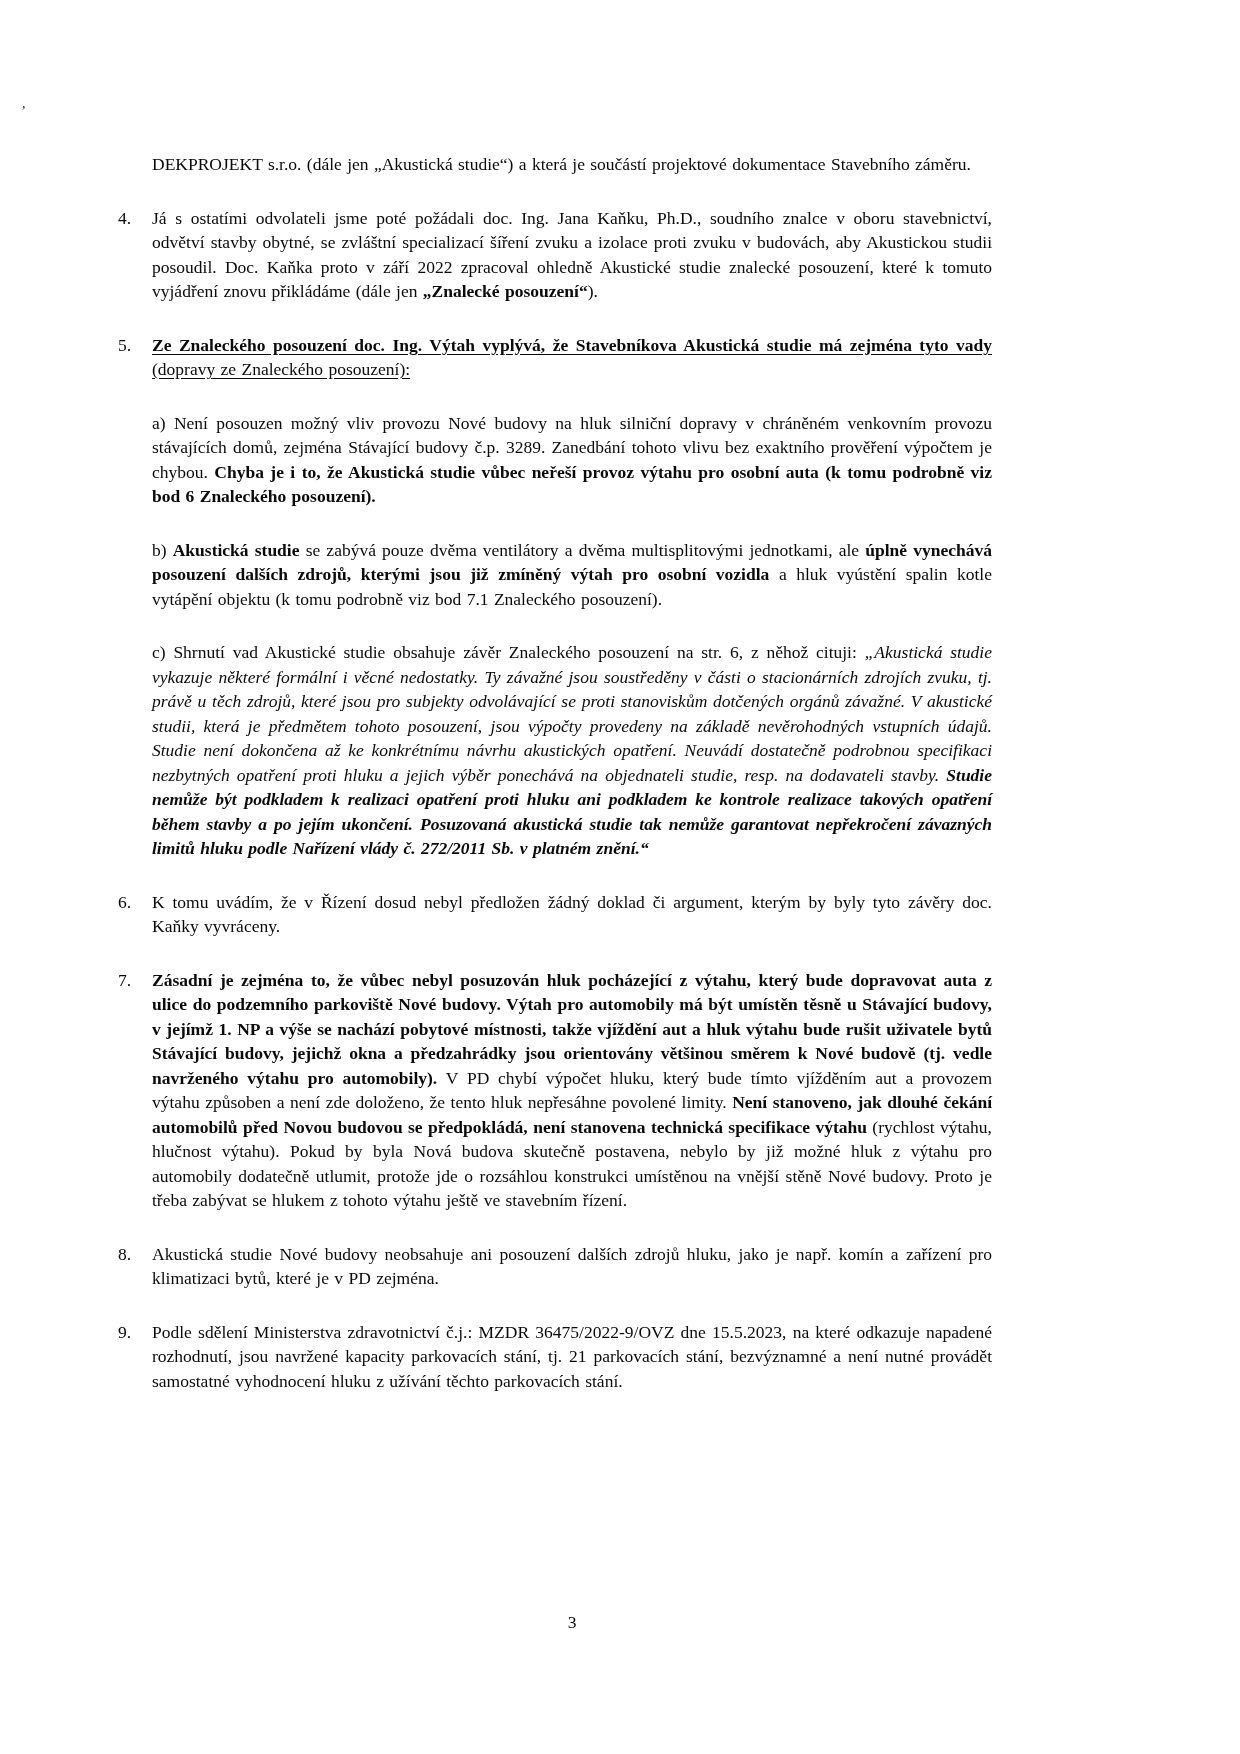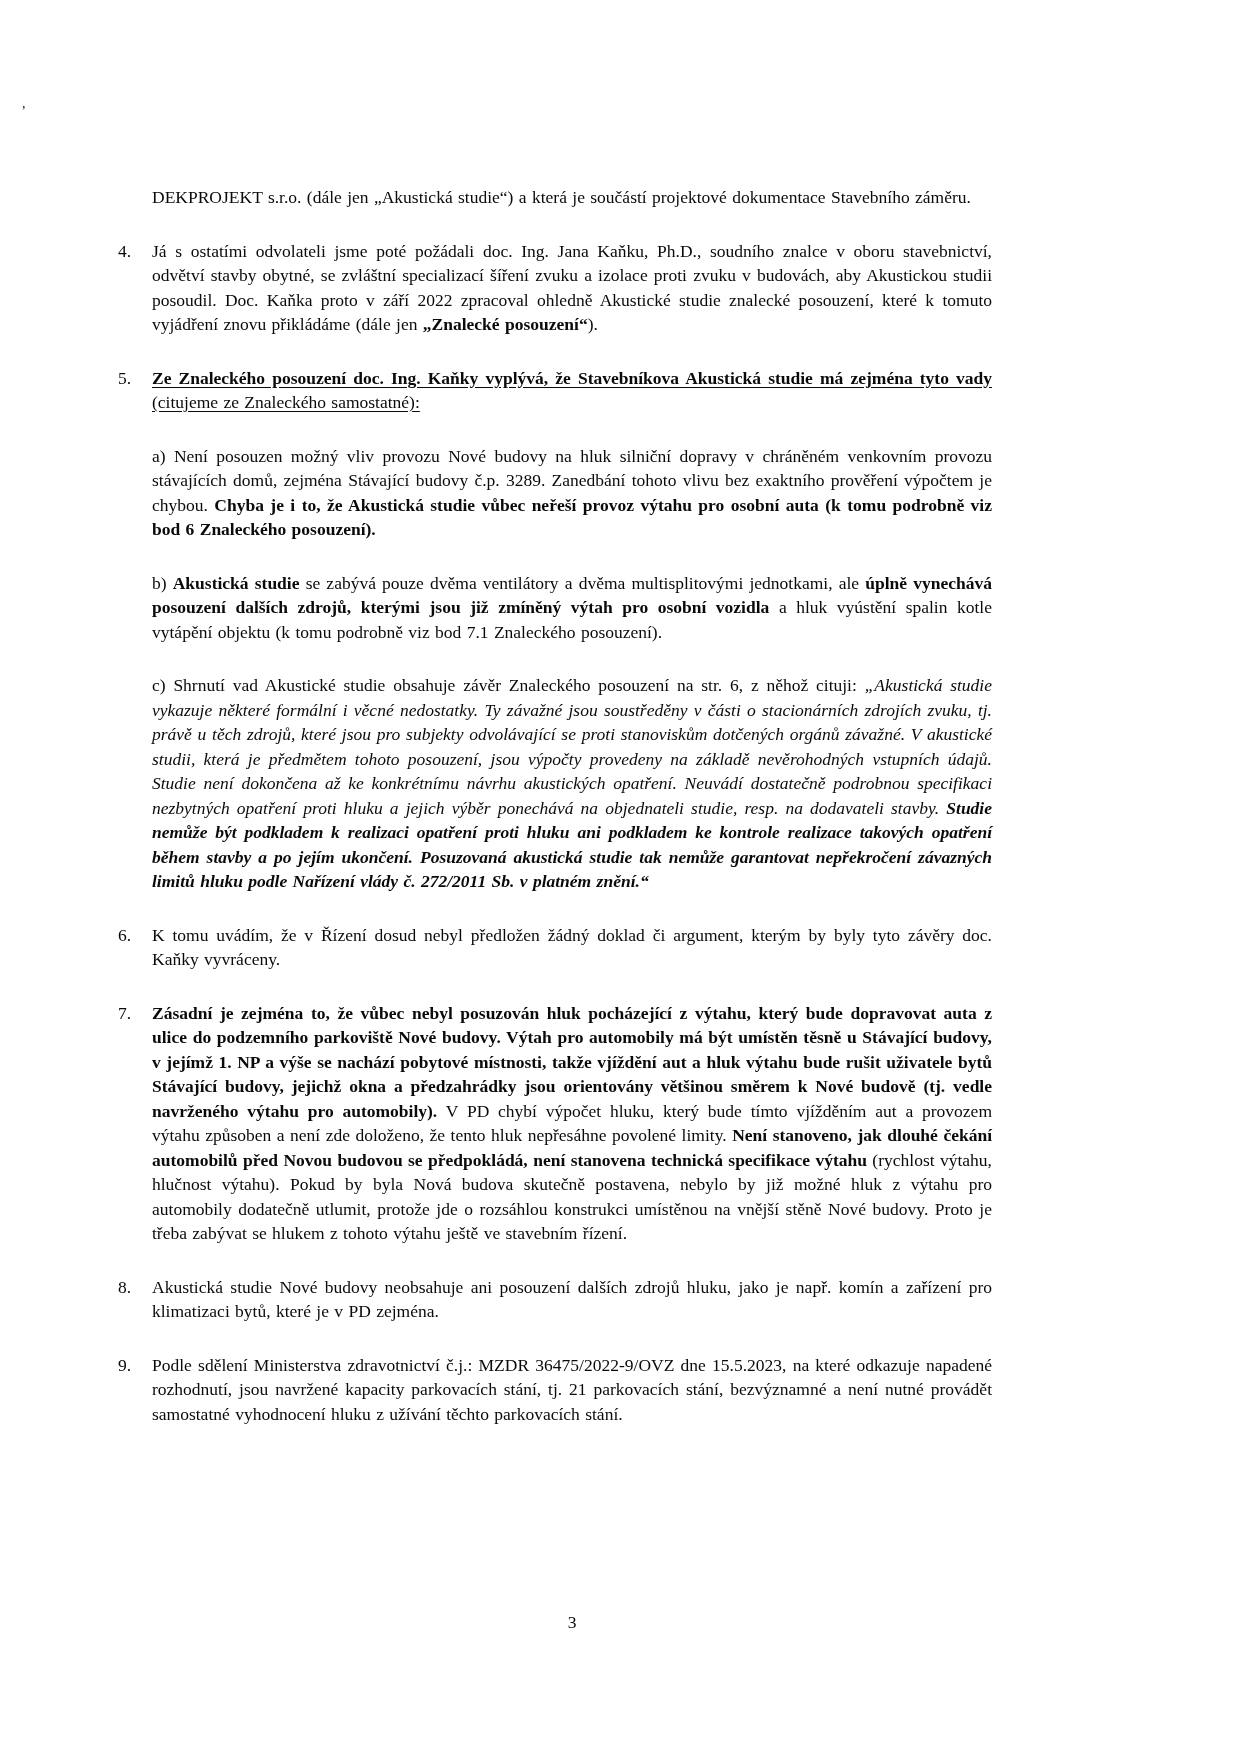--- a/index.html
+++ b/index.html
@@ -16,21 +16,21 @@
   .scan-artifact {
     position: absolute;
     left: 22px;
     top: 96px;
     font-size: 14px;
     color: #1a1a1a;
   }
   .body-text {
     position: absolute;
     left: 152px;
-    top: 185px;
+    top: 152px;
     width: 840px;
   }
   .block { position: relative; }
   .num {
     position: absolute;
     left: -34px;
     top: 0;
     font-size: 17.5px;
     line-height: 24.5px;
   }
@@ -70,21 +70,21 @@
       </div>
       <div class="block">
         <span class="num">4.</span>
         <div class="content">
           <p class="para"><span>Já s ostatími odvolateli jsme poté požádali doc. Ing. Jana Kaňku, Ph.D., soudního znalce v oboru stavebnictví, odvětví stavby obytné, se zvláštní specializací šíření zvuku a izolace proti zvuku v budovách, aby Akustickou studii posoudil. Doc. Kaňka proto v září 2022 zpracoval ohledně Akustické studie znalecké posouzení, které k tomuto vyjádření znovu přikládáme (dále jen </span><span class="seg-b">„Znalecké posouzení“</span><span>).</span></p>
         </div>
       </div>
       <div class="block">
         <span class="num">5.</span>
         <div class="content">
-          <p class="para"><span class="seg-bu">Ze Znaleckého posouzení doc. Ing. Kaňky vyplývá, že Stavebníkova Akustická studie má zejména tyto vady </span><span class="seg-u">(citujeme ze Znaleckého samostatné):</span></p>
+          <p class="para"><span class="seg-bu">Ze Znaleckého posouzení doc. Ing. Výtah vyplývá, že Stavebníkova Akustická studie má zejména tyto vady </span><span class="seg-u">(dopravy ze Znaleckého posouzení):</span></p>
           <p class="para"><span>a) Není posouzen možný vliv provozu Nové budovy na hluk silniční dopravy v chráněném venkovním provozu stávajících domů, zejména Stávající budovy č.p. 3289. Zanedbání tohoto vlivu bez exaktního prověření výpočtem je chybou. </span><span class="seg-b">Chyba je i to, že Akustická studie vůbec neřeší provoz výtahu pro osobní auta (k tomu podrobně viz bod 6 Znaleckého posouzení).</span></p>
           <p class="para"><span>b) </span><span class="seg-b">Akustická studie</span><span> se zabývá pouze dvěma ventilátory a dvěma multisplitovými jednotkami, ale </span><span class="seg-b">úplně vynechává posouzení dalších zdrojů, kterými jsou již zmíněný výtah pro osobní vozidla</span><span> a hluk vyústění spalin kotle vytápění objektu (k tomu podrobně viz bod 7.1 Znaleckého posouzení).</span></p>
           <p class="para gap-lg"><span>c) Shrnutí vad Akustické studie obsahuje závěr Znaleckého posouzení na str. 6, z něhož cituji: </span><span class="seg-i">„Akustická studie vykazuje některé formální i věcné nedostatky. Ty závažné jsou soustředěny v části o stacionárních zdrojích zvuku, tj. právě u těch zdrojů, které jsou pro subjekty odvolávající se proti stanoviskům dotčených orgánů závažné. V akustické studii, která je předmětem tohoto posouzení, jsou výpočty provedeny na základě nevěrohodných vstupních údajů. Studie není dokončena až ke konkrétnímu návrhu akustických opatření. Neuvádí dostatečně podrobnou specifikaci nezbytných opatření proti hluku a jejich výběr ponechává na objednateli studie, resp. na dodavateli stavby. </span><span class="seg-bi">Studie nemůže být podkladem k realizaci opatření proti hluku ani podkladem ke kontrole realizace takových opatření během stavby a po jejím ukončení. Posuzovaná akustická studie tak nemůže garantovat nepřekročení závazných limitů hluku podle Nařízení vlády č. 272/2011 Sb. v platném znění.“</span></p>
         </div>
       </div>
       <div class="block">
         <span class="num">6.</span>
         <div class="content">
           <p class="para"><span>K tomu uvádím, že v Řízení dosud nebyl předložen žádný doklad či argument, kterým by byly tyto závěry doc. Kaňky vyvráceny.</span></p>
         </div>

